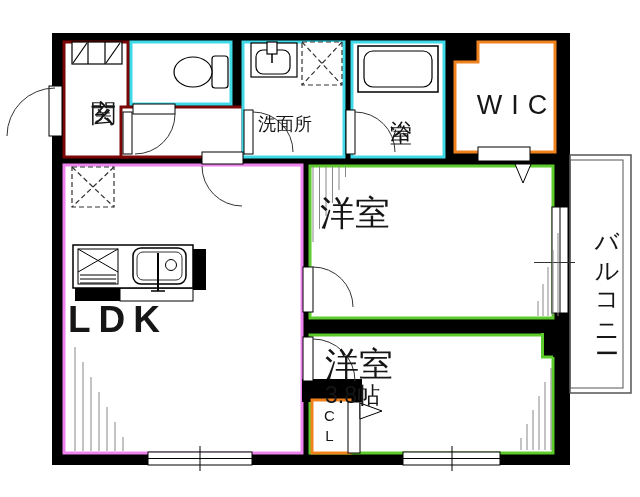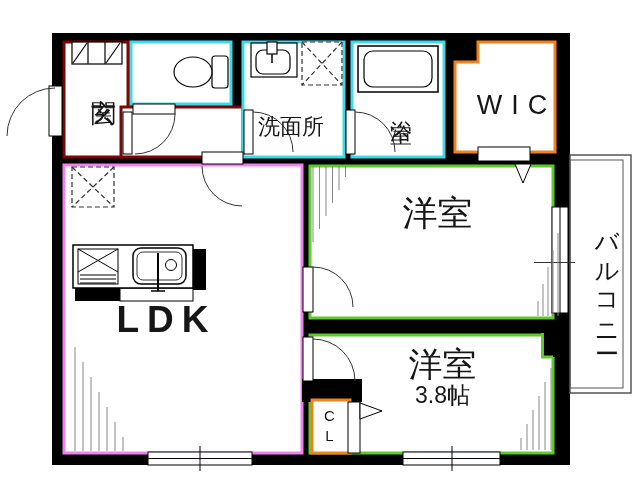--- a/index.html
+++ b/index.html
@@ -3,24 +3,24 @@
 <meta charset="utf-8">
 <style>
   html,body{margin:0;padding:0;background:#ffffff;}
   .plan{
     position:relative;width:640px;height:497px;background:#ffffff;overflow:hidden;
     font-family:"Liberation Sans","DejaVu Sans",sans-serif;color:#111;
   }
   .plan svg{position:absolute;left:0;top:0;}
   .lbl{position:absolute;white-space:nowrap;color:#161616;}
   .v{writing-mode:vertical-rl;text-orientation:upright;}
-  .center{text-align:center;line-height:1.12;}
+  .center{line-height:1.12;}
   .center span{display:block;}
   .genkan{left:88px;top:79px;font-size:25px;letter-spacing:3px;}
-  .senmenjo{left:258px;top:112px;font-size:22px;}
+  .senmenjo{left:258px;top:112px;font-size:18px;}
   .yokushitsu{left:386px;top:103px;font-size:22px;letter-spacing:2px;}
   .wic{left:455px;top:90px;width:100px;text-align:center;font-size:27px;letter-spacing:9px;text-indent:9px;margin-left:7px;}
   .room1{left:320px;top:193px;width:235px;}
   .room1 .nm{font-size:35px;}
   .room1 .sz{font-size:32px;}
   .room2{left:325px;top:345px;width:235px;}
   .room2 .nm{font-size:34px;}
   .room2 .sz{font-size:23px;}
   .ldk{left:60px;top:299px;width:205px;}
   .ldk .nm{font-size:37px;letter-spacing:8px;text-indent:8px;font-weight:bold;}

